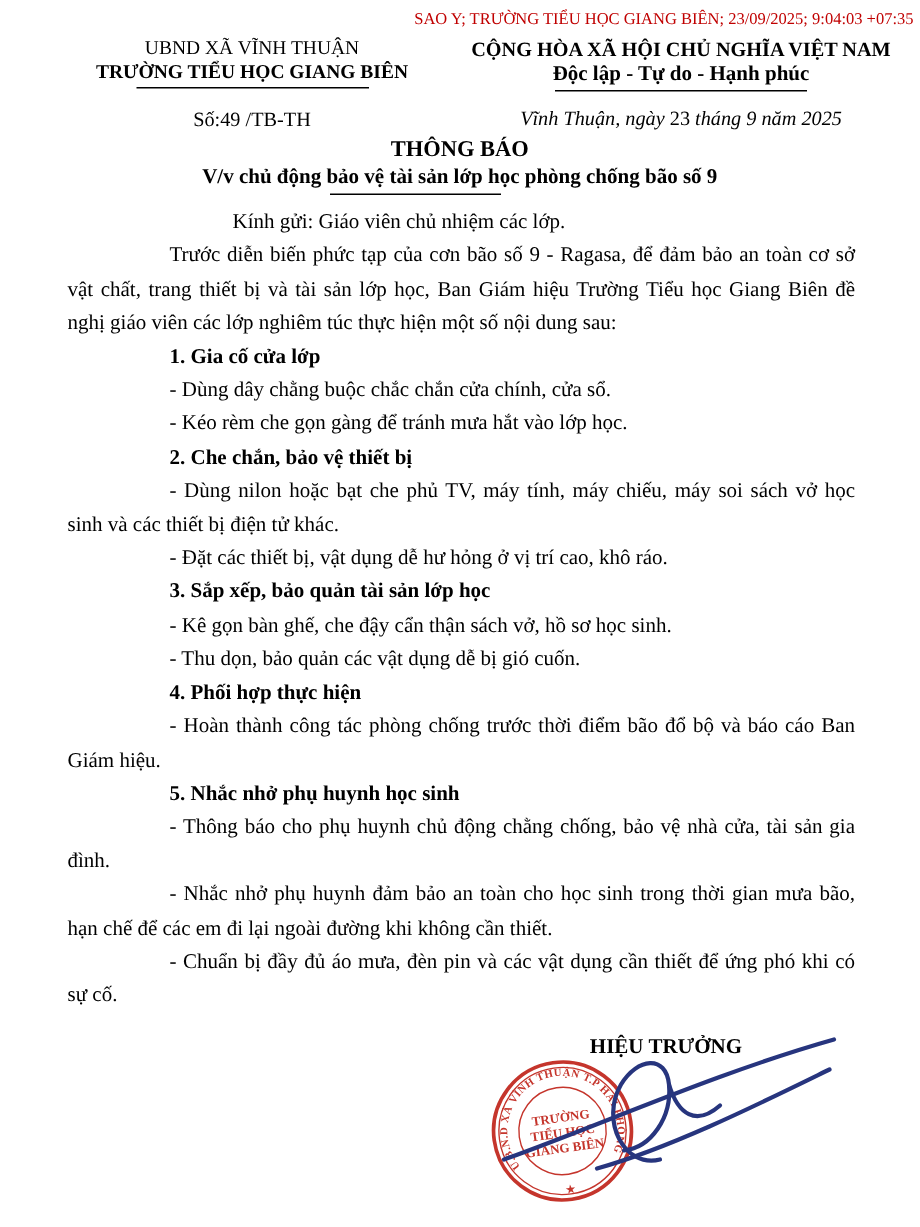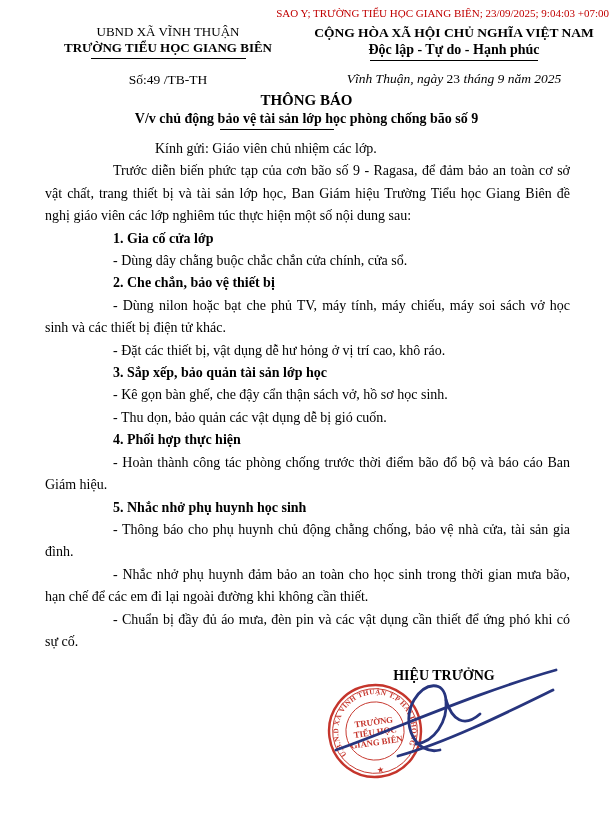--- a/index.html
+++ b/index.html
@@ -53,21 +53,21 @@
   .sig-title{position:absolute;left:330px;top:2px;width:228px;text-align:center;
     font-size:14px;font-weight:bold;}
   .stamp{position:absolute;left:326px;top:16px;}
   .signature{position:absolute;left:328px;top:-4px;}
 </style>
 </head>
 <body>
 
 <div class="page">
 
-  <div class="cert-line">SAO Y; TRƯỜNG TIỂU HỌC GIANG BIÊN; 23/09/2025; 9:04:03 +07:00</div>
+  <div class="cert-line">SAO Y; TRƯỜNG TIỂU HỌC GIANG BIÊN; 23/09/2025; 9:04:03 +07:35</div>
 
   <div class="header">
     <div class="header-left">
       <div>UBND XÃ VĨNH THUẬN</div>
       <div class="bold">TRƯỜNG TIỂU HỌC GIANG BIÊN</div>
       <div class="rule rule-left"></div>
       <div class="doc-number">Số:49 /TB-TH</div>
     </div>
     <div class="header-right">
       <div class="bold">CỘNG HÒA XÃ HỘI CHỦ NGHĨA VIỆT NAM</div>
@@ -82,20 +82,21 @@
     <div class="doc-subtitle">V/v chủ động bảo vệ tài sản lớp học phòng chống bão số 9</div>
     <div class="rule rule-title"></div>
   </div>
 
   <div class="body-text">
     <p class="salutation">Kính gửi: Giáo viên chủ nhiệm các lớp.</p>
     <p>Trước diễn biến phức tạp của cơn bão số 9 - Ragasa, để đảm bảo an toàn cơ sở vật chất, trang thiết bị và tài sản lớp học, Ban Giám hiệu Trường Tiểu học Giang Biên đề nghị giáo viên các lớp nghiêm túc thực hiện một số nội dung sau:</p>
 
     <p class="sec-heading">1. Gia cố cửa lớp</p>
     <p>- Dùng dây chằng buộc chắc chắn cửa chính, cửa sổ.</p>
+    <p>- Kéo rèm che gọn gàng để tránh mưa hắt vào lớp học.</p>
 
     <p class="sec-heading">2. Che chắn, bảo vệ thiết bị</p>
     <p>- Dùng nilon hoặc bạt che phủ TV, máy tính, máy chiếu, máy soi sách vở học sinh và các thiết bị điện tử khác.</p>
     <p>- Đặt các thiết bị, vật dụng dễ hư hỏng ở vị trí cao, khô ráo.</p>
 
     <p class="sec-heading">3. Sắp xếp, bảo quản tài sản lớp học</p>
     <p>- Kê gọn bàn ghế, che đậy cẩn thận sách vở, hồ sơ học sinh.</p>
     <p>- Thu dọn, bảo quản các vật dụng dễ bị gió cuốn.</p>
 
     <p class="sec-heading">4. Phối hợp thực hiện</p>

